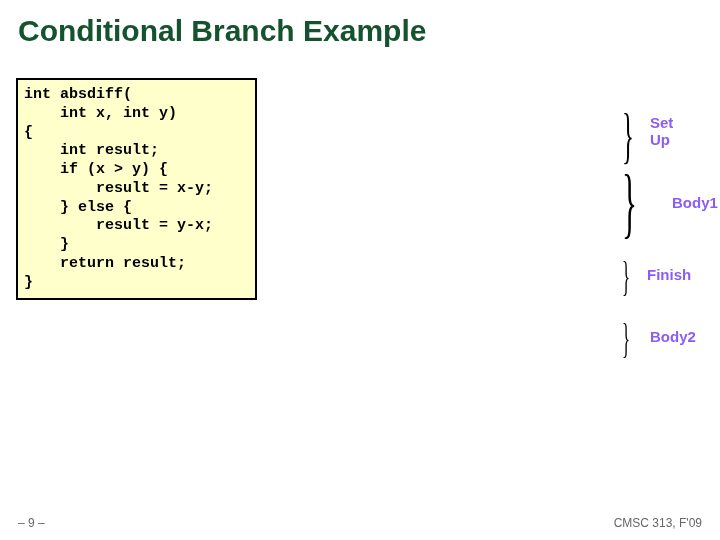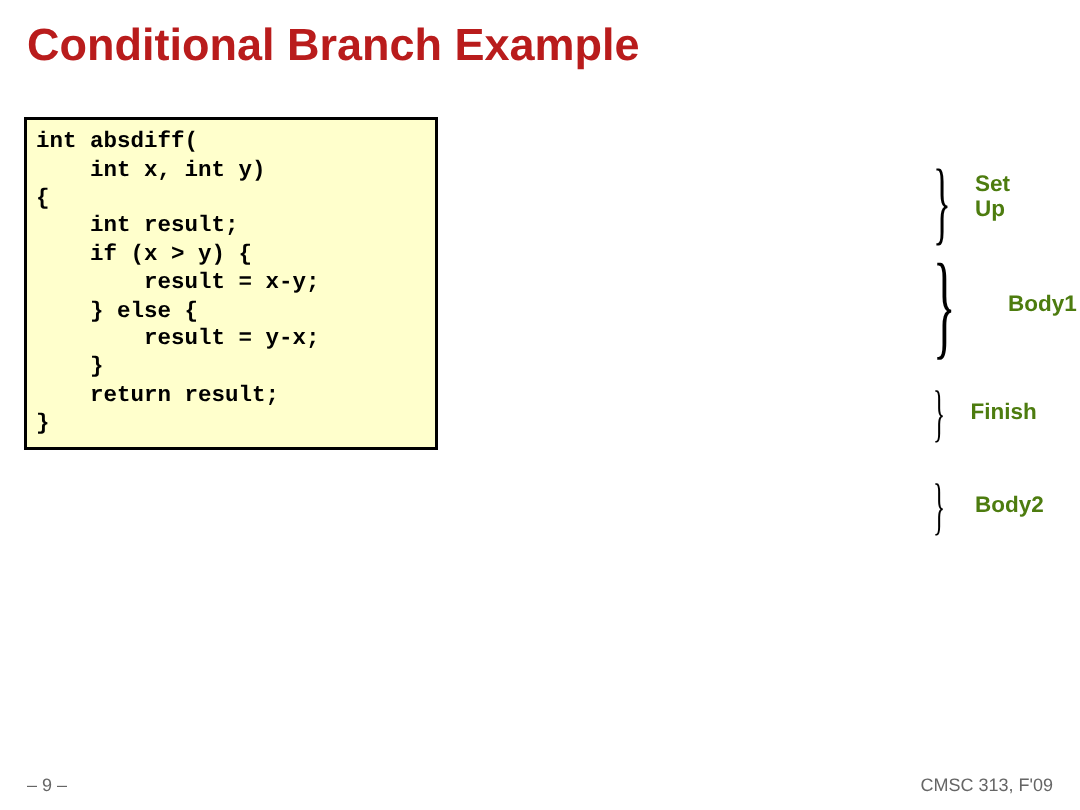--- a/index.html
+++ b/index.html
@@ -8,33 +8,33 @@
     width: 720px;
     height: 540px;
     background: #fff;
     font-family: Arial, Helvetica, sans-serif;
     position: relative;
     overflow: hidden;
   }
   .title {
     font-size: 30px;
     font-weight: bold;
-    color: #b91c1c;
+    color: #14532d;
     padding: 14px 18px 6px 18px;
   }
   .content {
     position: relative;
     margin: 24px 14px 0 16px;
     height: 380px;
   }
   .codebox {
     position: absolute;
     left: 0;
     top: 0;
-    width: 276px;
+    width: 241px;
     border: 2px solid #000;
     background: #ffffcc;
     padding: 6px 6px;
     box-sizing: border-box;
   }
   .codebox pre {
     margin: 0;
     font-family: "Courier New", monospace;
     font-size: 15px;
     line-height: 1.25;
@@ -53,21 +53,21 @@
   }
   .asm pre {
     margin: 0;
     white-space: pre;
   }
   .note {
     position: absolute;
     font-family: Arial, Helvetica, sans-serif;
     font-size: 15px;
     font-weight: bold;
-    color: #4d7c0f;
+    color: #8b5cf6;
   }
   .brace {
     position: absolute;
     font-family: serif;
     color: #000;
     transform: scaleX(0.4);
     transform-origin: left center;
   }
   .footer-left {
     position: absolute;

